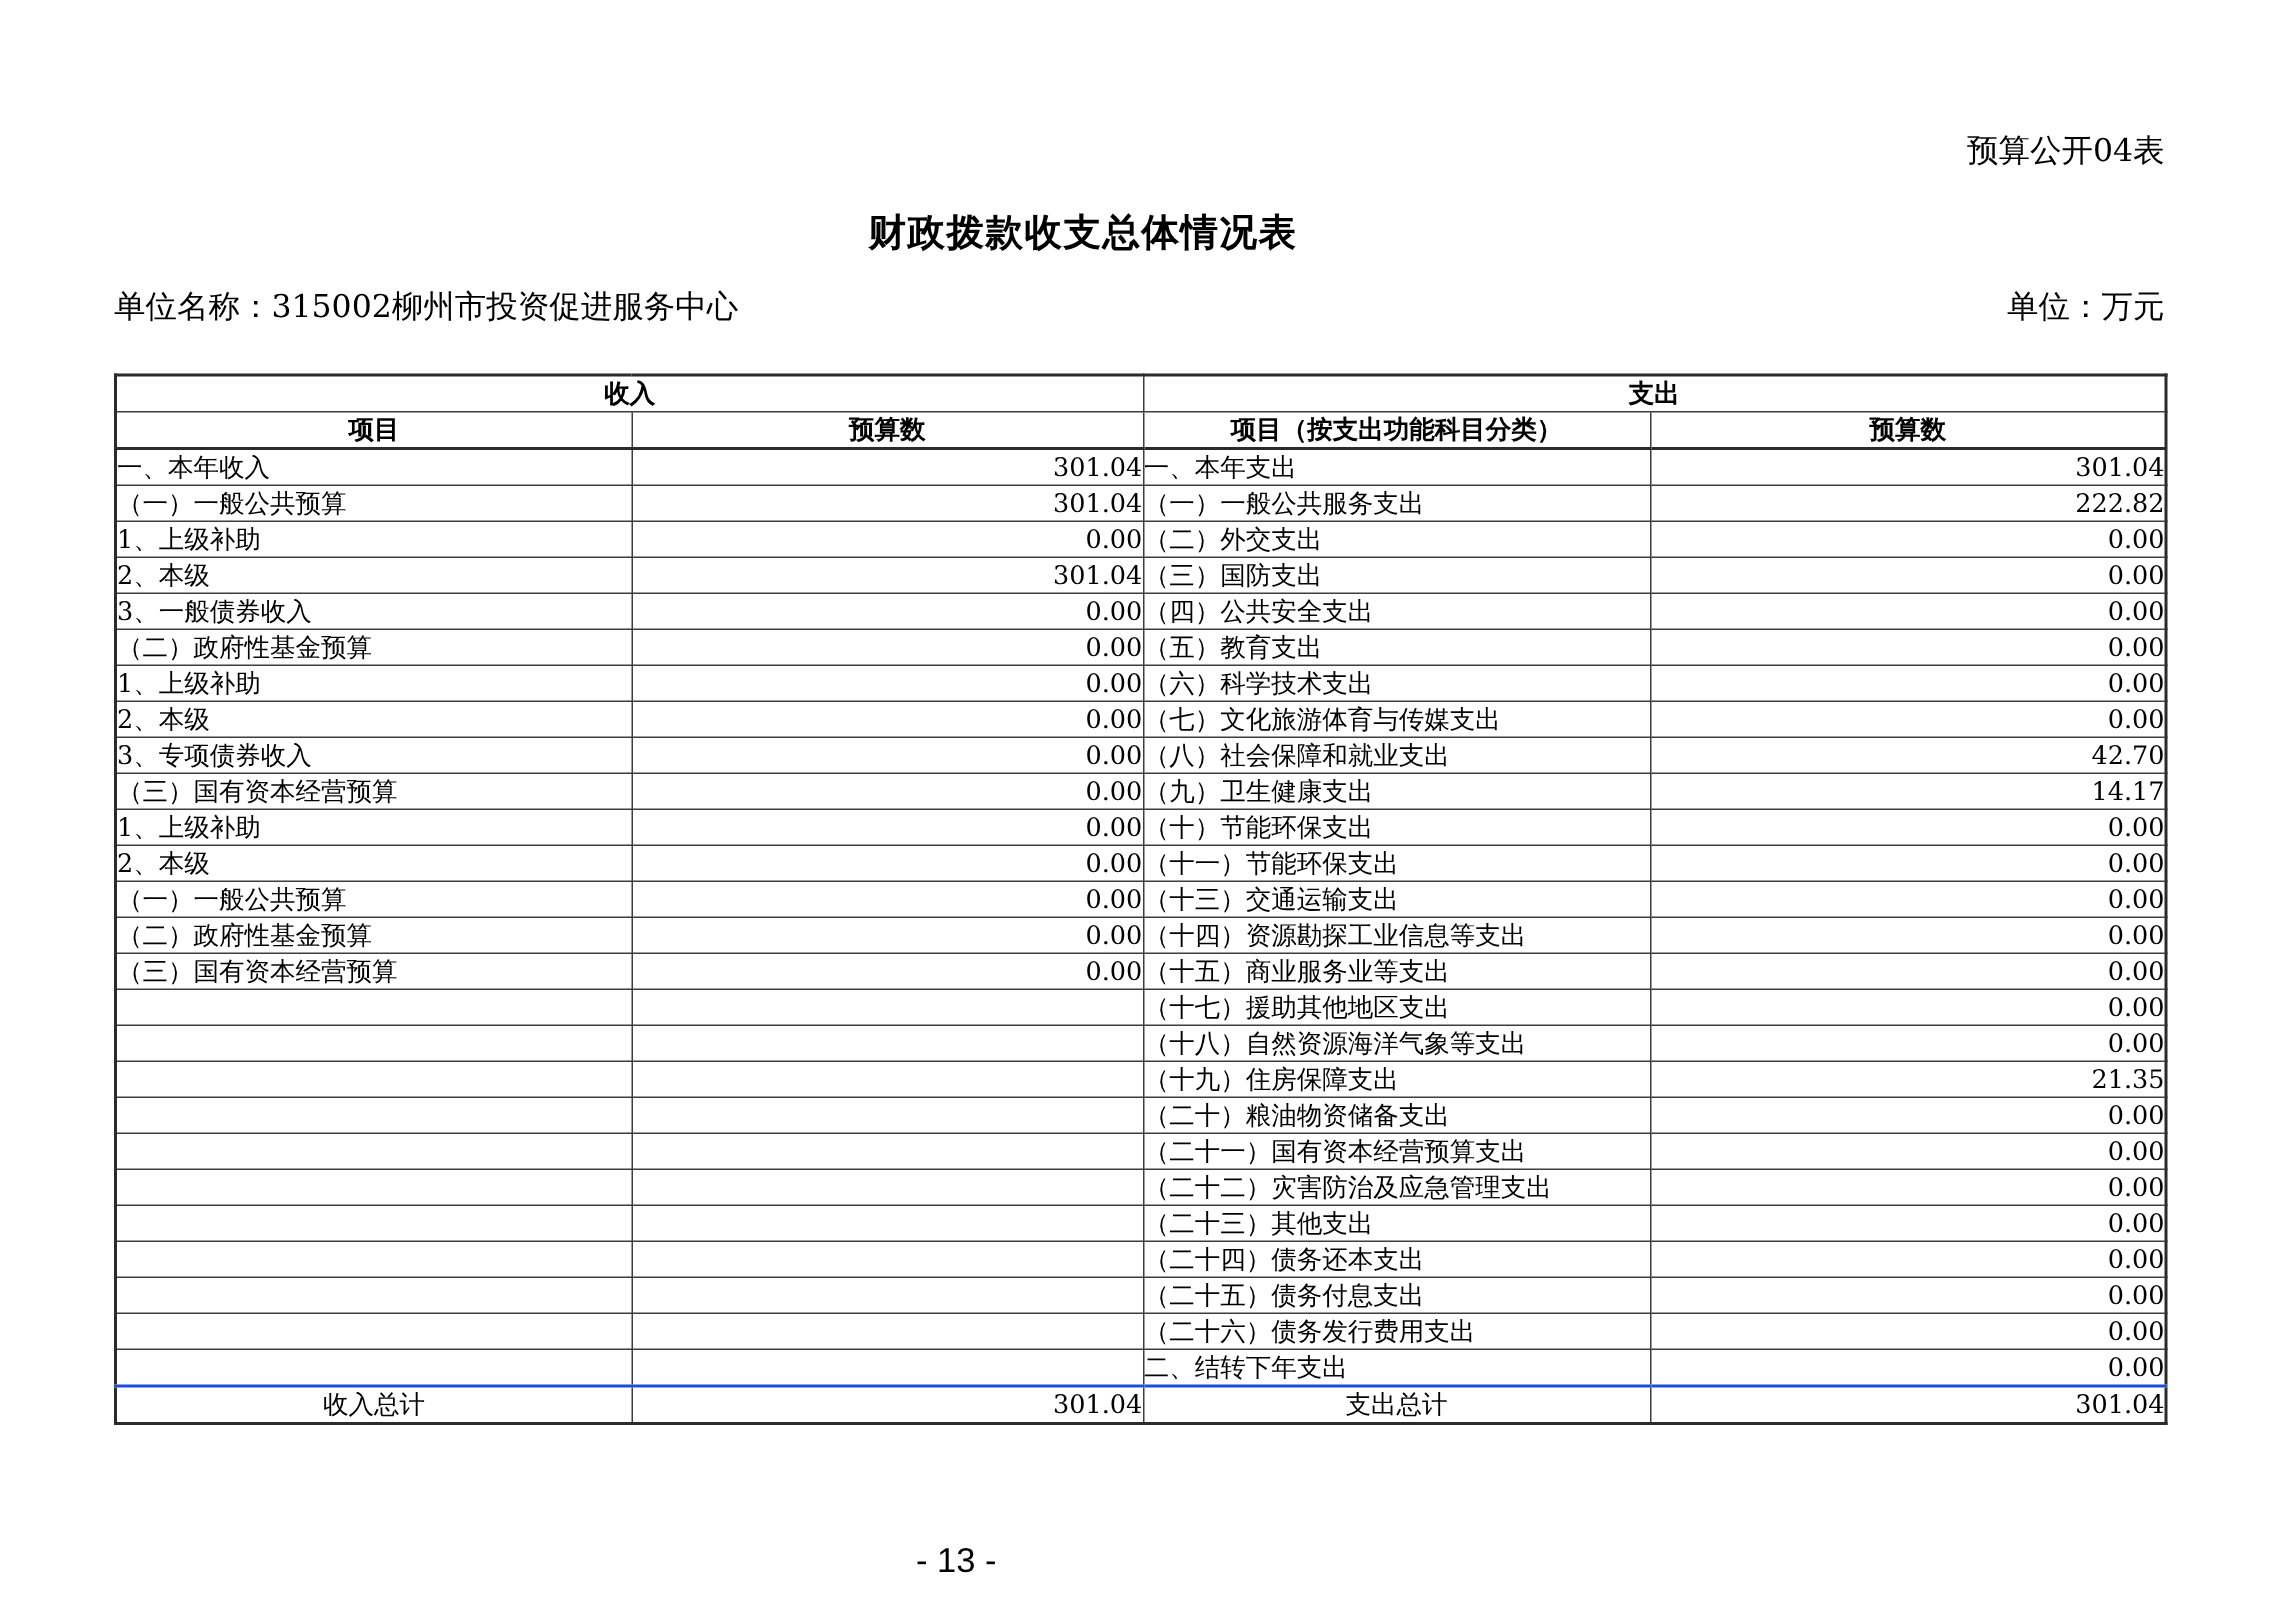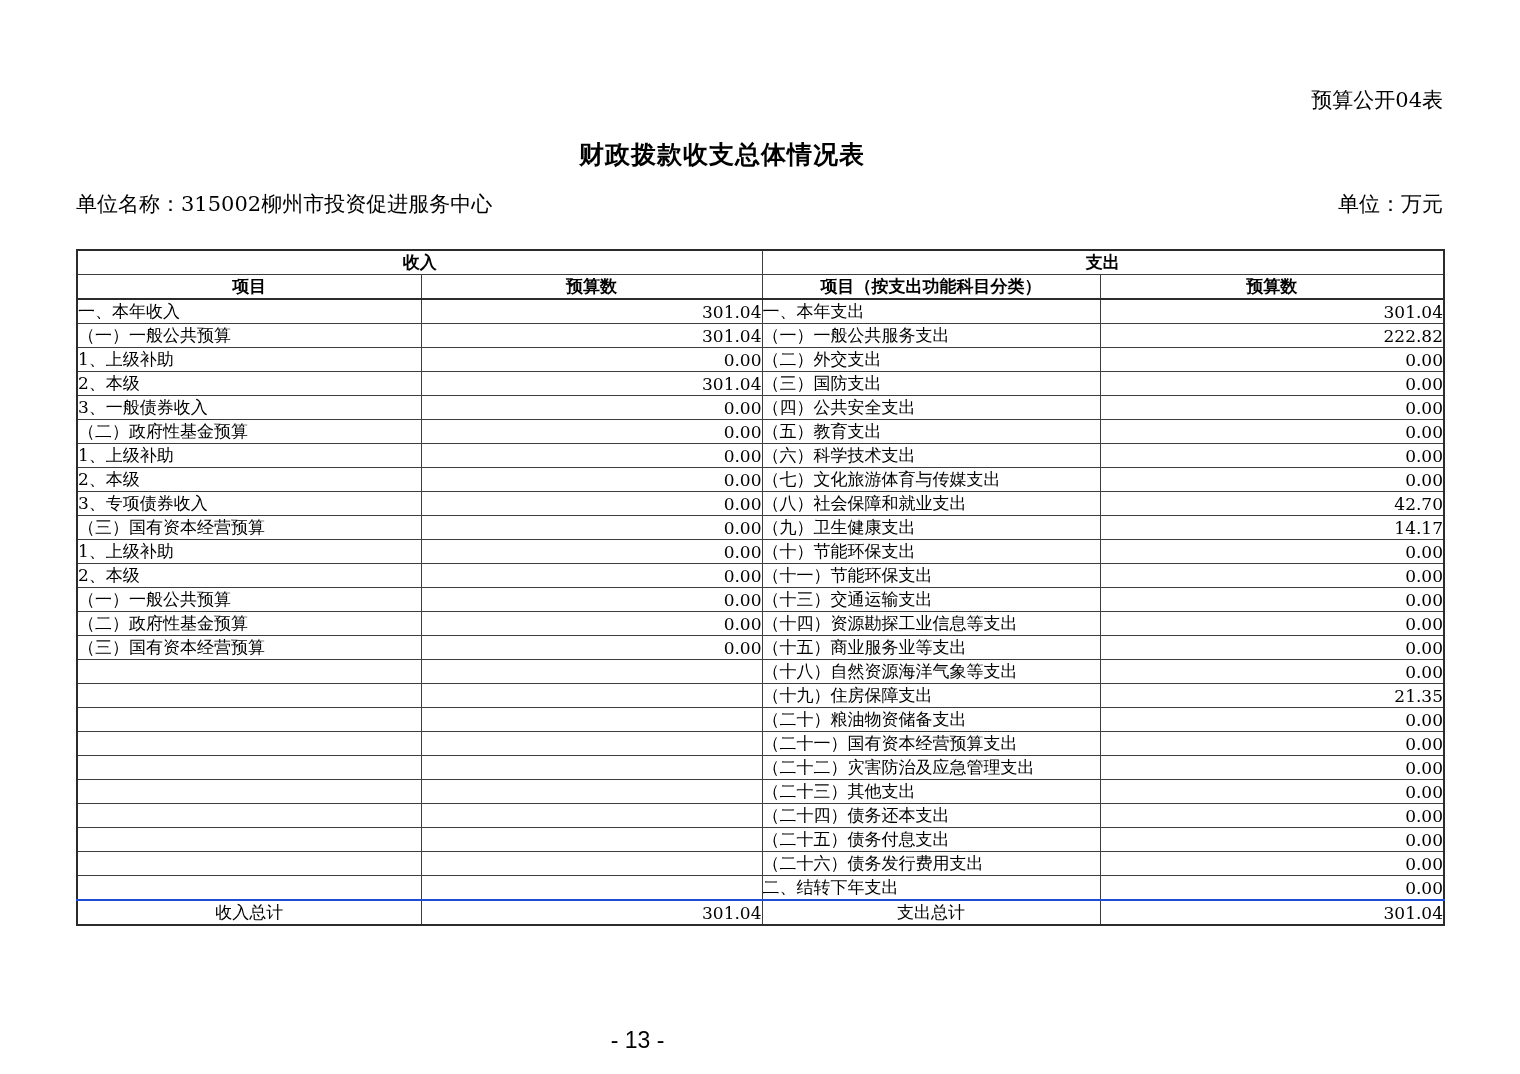--- a/index.html
+++ b/index.html
@@ -173,20 +173,26 @@
       </tr>
       <tr>
         <td class="item ilv2">（三）国有资本经营预算</td>
         <td class="val">0.00</td>
         <td class="item elv2">（十五）商业服务业等支出</td>
         <td class="val">0.00</td>
       </tr>
       <tr>
         <td class="item"></td>
         <td class="val"></td>
+        <td class="item elv2">（十七）援助其他地区支出</td>
+        <td class="val">0.00</td>
+      </tr>
+      <tr>
+        <td class="item"></td>
+        <td class="val"></td>
         <td class="item elv2">（十八）自然资源海洋气象等支出</td>
         <td class="val">0.00</td>
       </tr>
       <tr>
         <td class="item"></td>
         <td class="val"></td>
         <td class="item elv2">（十九）住房保障支出</td>
         <td class="val">21.35</td>
       </tr>
       <tr>

